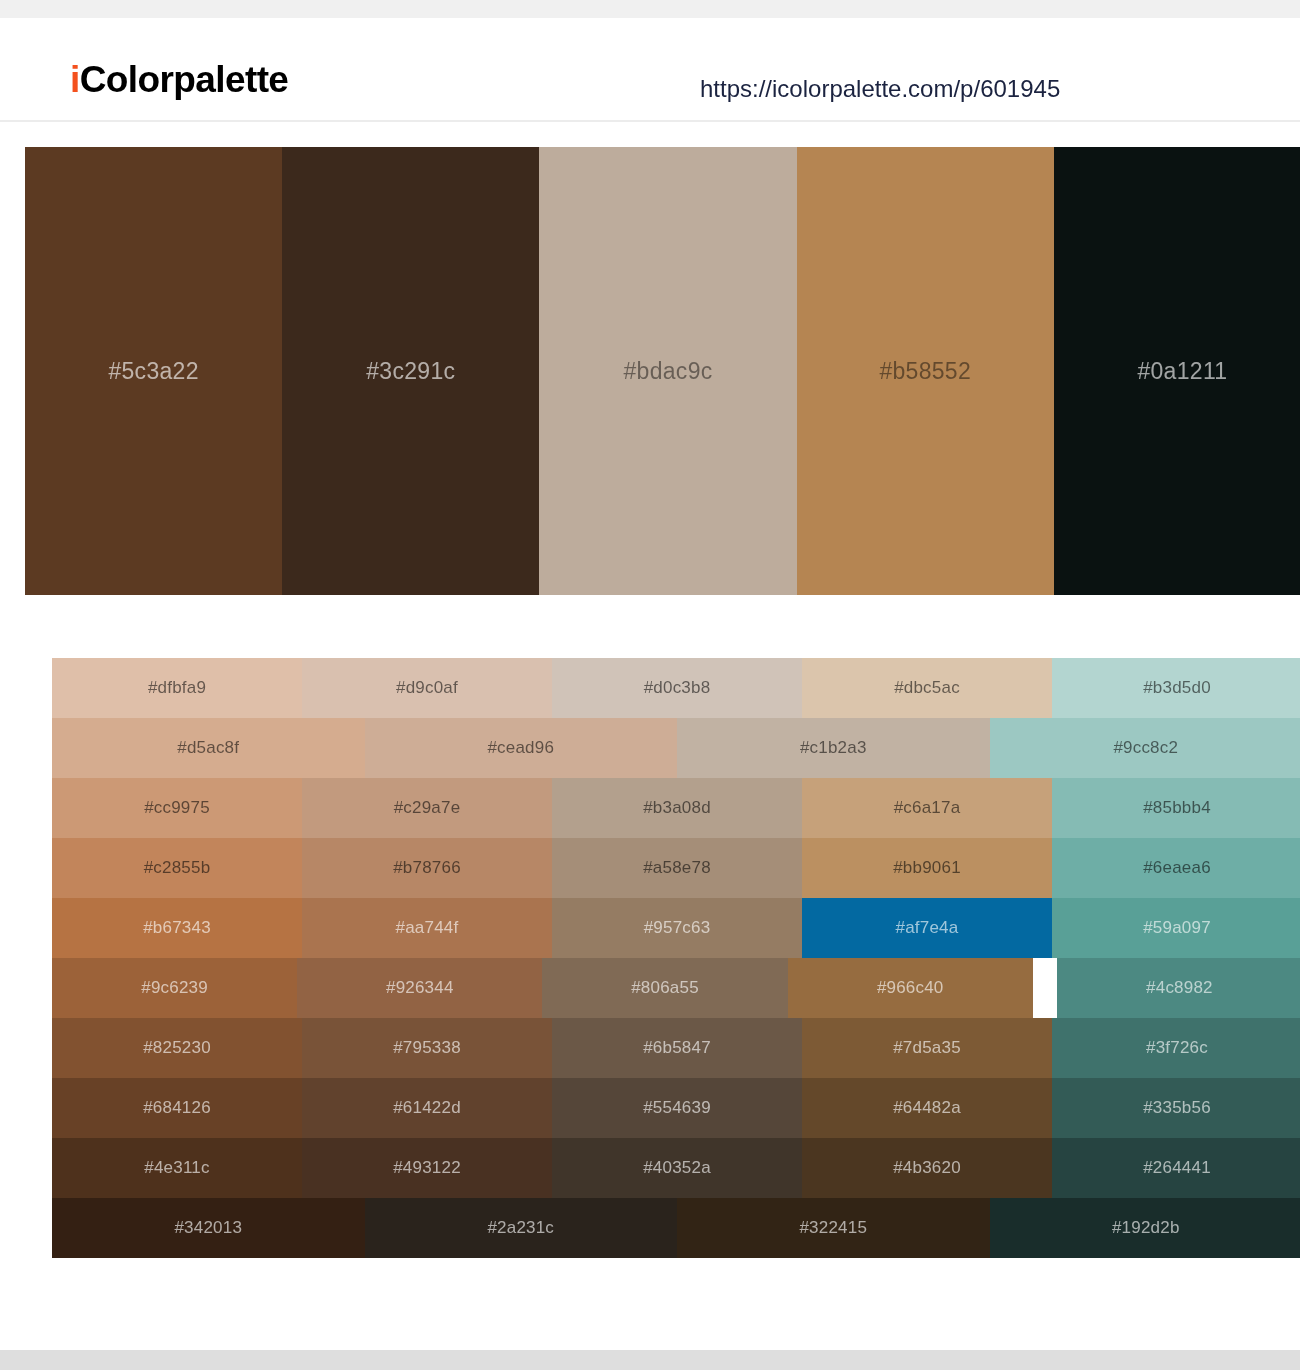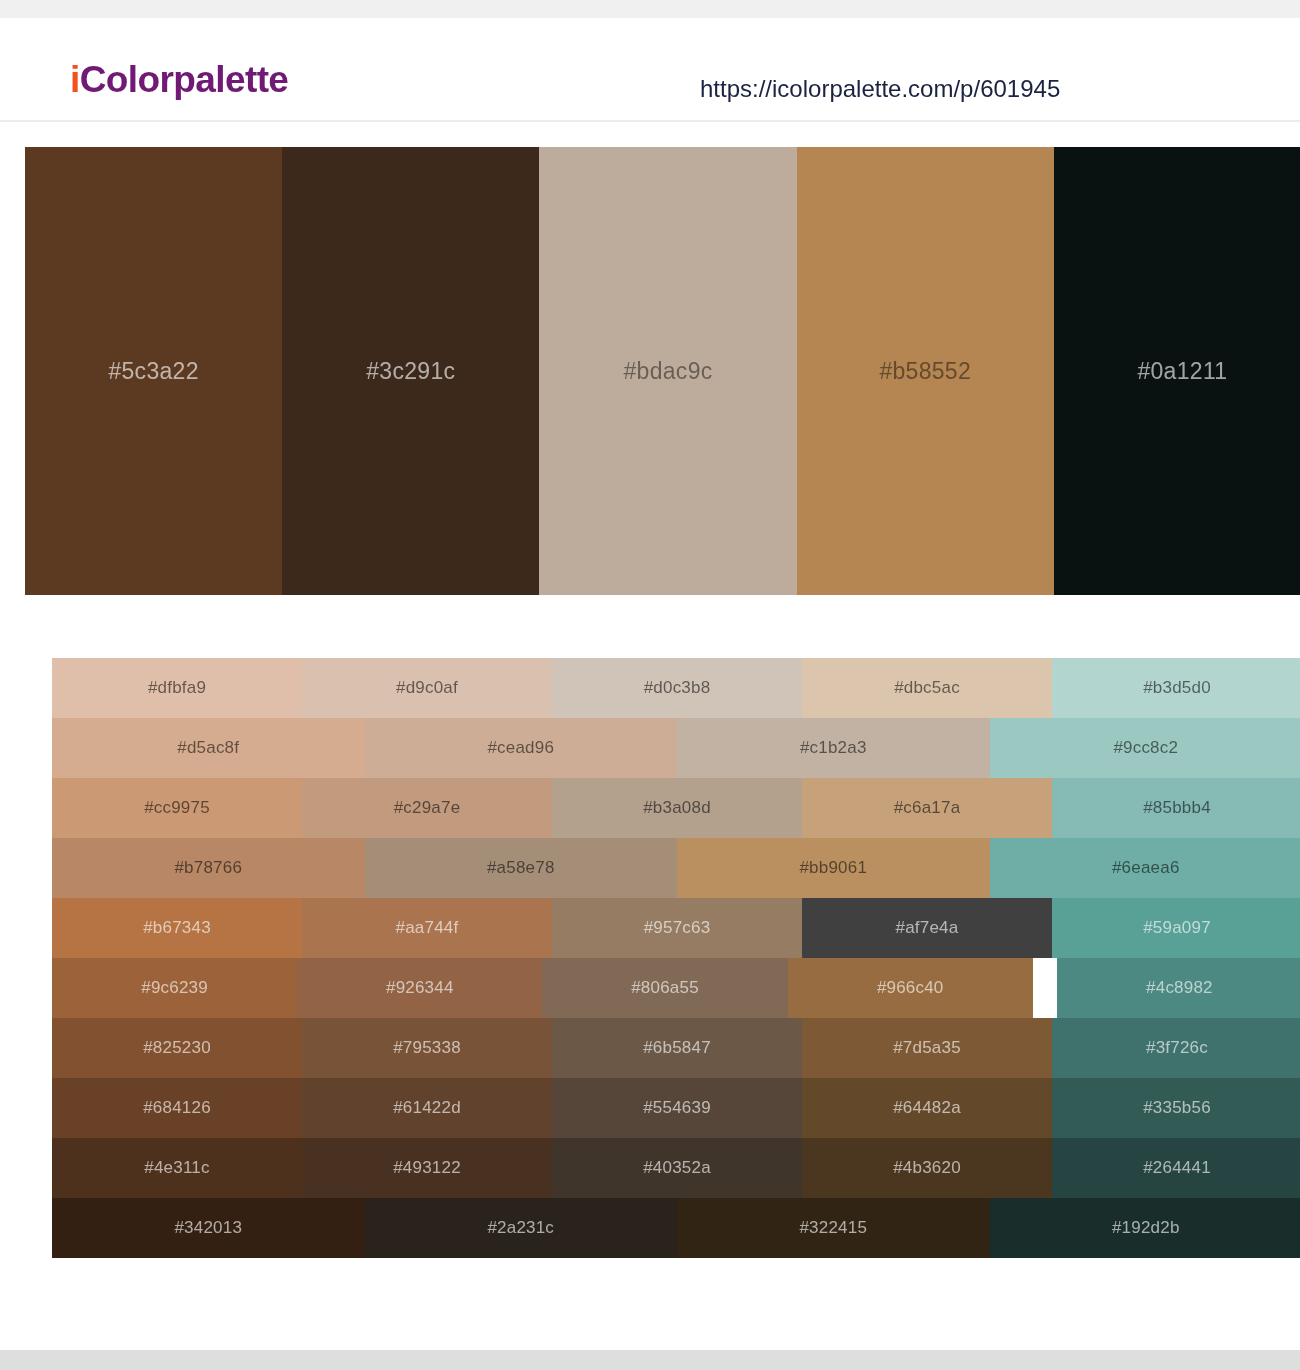--- a/index.html
+++ b/index.html
@@ -41,21 +41,21 @@
     top: 41px;
     font-size: 37px;
     font-weight: bold;
     letter-spacing: -0.6px;
     white-space: nowrap;
   }
   .brand .brand-i {
     color: #f4511e;
   }
   .brand .brand-rest {
-    color: #701a75;
+    color: #000000;
   }
   .page-url {
     position: absolute;
     left: 700px;
     top: 57px;
     font-size: 24px;
     color: #1b2340;
     white-space: nowrap;
   }
 
@@ -203,20 +203,23 @@
         <div class="shade-label">#b3a08d</div>
       </div>
       <div class="shade-cell" style="background: rgb(198, 161, 122);">
         <div class="shade-label">#c6a17a</div>
       </div>
       <div class="shade-cell" style="background: rgb(133, 187, 180);">
         <div class="shade-label">#85bbb4</div>
       </div>
     </div>
     <div class="shade-row">
+      <div class="shade-cell" style="background: rgb(194, 133, 91);">
+        <div class="shade-label">#c2855b</div>
+      </div>
       <div class="shade-cell" style="background: rgb(183, 135, 102);">
         <div class="shade-label">#b78766</div>
       </div>
       <div class="shade-cell" style="background: rgb(165, 142, 120);">
         <div class="shade-label">#a58e78</div>
       </div>
       <div class="shade-cell" style="background: rgb(187, 144, 97);">
         <div class="shade-label">#bb9061</div>
       </div>
       <div class="shade-cell" style="background: rgb(110, 174, 166);">
@@ -226,21 +229,21 @@
     <div class="shade-row">
       <div class="shade-cell dark" style="background: rgb(182, 115, 67);">
         <div class="shade-label">#b67343</div>
       </div>
       <div class="shade-cell dark" style="background: rgb(170, 116, 79);">
         <div class="shade-label">#aa744f</div>
       </div>
       <div class="shade-cell dark" style="background: rgb(149, 124, 99);">
         <div class="shade-label">#957c63</div>
       </div>
-      <div class="shade-cell dark" style="background: #404040;">
+      <div class="shade-cell dark" style="background: #0369a1;">
         <div class="shade-label">#af7e4a</div>
       </div>
       <div class="shade-cell dark" style="background: rgb(89, 160, 151);">
         <div class="shade-label">#59a097</div>
       </div>
     </div>
     <div class="shade-row">
       <div class="shade-cell dark" style="background: rgb(156, 98, 57);">
         <div class="shade-label">#9c6239</div>
       </div>

